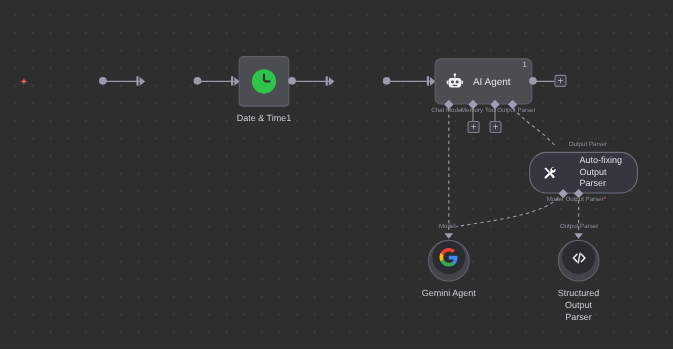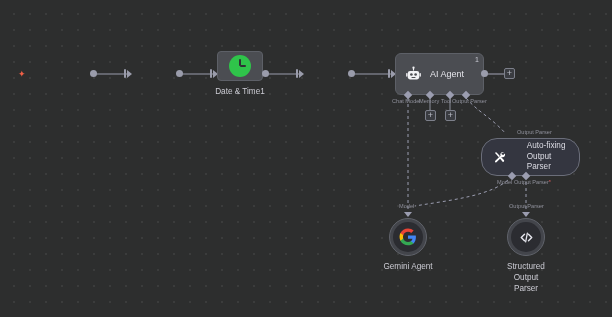--- a/index.html
+++ b/index.html
@@ -100,21 +100,21 @@
   .gmail { width: 22px; height: 17px; display:block; }
 
   
   .circle-node {
     position: absolute;
     width: 38px; height: 38px;
     border-radius: 50%;
     background: #43454b;
     border: 1px solid #60636b;
     display: flex;
-    align-items: center;
+    align-items: flex-start;
     justify-content: center;
     box-sizing: border-box;
   }
   .circle-node .inner {
     width: 30px; height: 30px;
     border-radius: 50%;
     background: #2b2c31;
     display: flex;
     align-items: center;
     justify-content: center;
@@ -244,21 +244,21 @@
   <div class="bolt" style="left:18px; top:70px;">✦</div>
 
   <div class="dot-out" style="left:90px; top:70px;"></div>
 
   <div class="bar-in" style="left:124px; top:69px;"></div>
   <div class="arrow-in" style="left:127px; top:70px;"></div>
   <div class="dot-out" style="left:176px; top:70px;"></div>
 
   <div class="bar-in" style="left:210px; top:69px;"></div>
   <div class="arrow-in" style="left:213px; top:70px;"></div>
-  <div class="node" style="left:217px; top:51px; width:46px; height:30px;">
+  <div class="node" style="left:217px; top:51px; width:46px; height:46px;">
     <span class="clock green"></span>
     <span class="node-label">Date &amp; Time1</span>
   </div>
   <div class="dot-out" style="left:262px; top:70px;"></div>
 
   <div class="bar-in" style="left:296px; top:69px;"></div>
   <div class="arrow-in" style="left:299px; top:70px;"></div>
   <div class="dot-out" style="left:348px; top:70px;"></div>
 
   <div class="bar-in" style="left:388px; top:69px;"></div>

